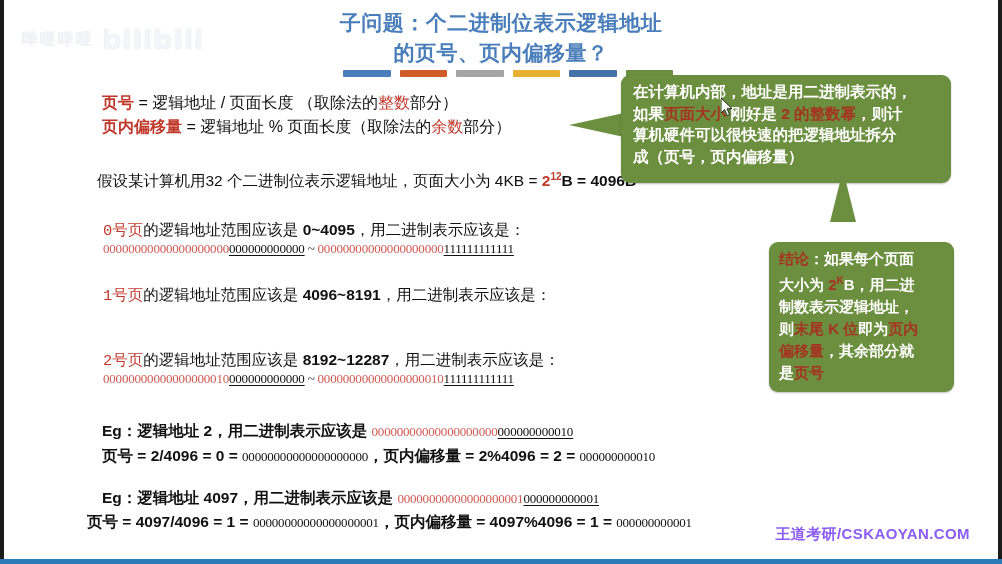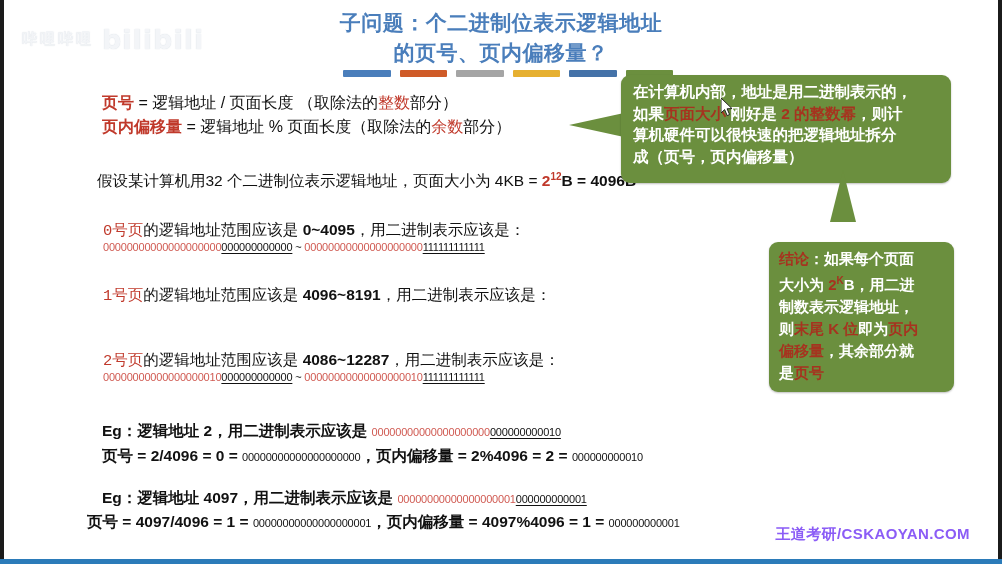--- a/index.html
+++ b/index.html
@@ -46,22 +46,22 @@
   }
   #divider-bars span{flex:1;height:7px;border-radius:1px;display:block;}
 
   
   .ln{position:absolute;white-space:nowrap;font-size:15.5px;color:#111;}
   .cn{font-family:"Liberation Sans","DejaVu Sans",sans-serif;}
   .red{color:#c0392b;font-family:Liberation Mono, monospace;}
   .redb{color:#c0392b;font-weight:bold;}
   .bold{font-weight:bold;}
   .bin{
-    font-family:Liberation Sans, sans-serif;
-    font-size:11px;letter-spacing:-0.2px;
+    font-family:Liberation Serif, serif;
+    font-size:13px;letter-spacing:-0.2px;
   }
   .bin .p{color:#d05a52;}
   .bin .s{color:#111;text-decoration:underline;text-underline-offset:2px;}
   .bin .tilde{color:#111;}
 
   .formula{font-size:16px;}
   .sup{font-size:10px;vertical-align:super;}
 
   
   .callout{
@@ -134,21 +134,21 @@
   </div>
   <div class="ln bin" style="left:99px;top:241px;">
     <span class="p">00000000000000000000</span><span class="s">000000000000</span><span class="tilde"> ~ </span><span class="p">00000000000000000000</span><span class="s">111111111111</span>
   </div>
 
   <div class="ln cn" style="left:99px;top:285px;">
     <span class="red">1号页</span><span>的逻辑地址范围应该是 </span><span class="bold">4096~8191</span><span>，用二进制表示应该是：</span>
   </div>
 
   <div class="ln cn" style="left:99px;top:350px;">
-    <span class="red">2号页</span><span>的逻辑地址范围应该是 </span><span class="bold">4086~12287</span><span>，用二进制表示应该是：</span>
+    <span class="red">2号页</span><span>的逻辑地址范围应该是 </span><span class="bold">8192~12287</span><span>，用二进制表示应该是：</span>
   </div>
   <div class="ln bin" style="left:99px;top:371px;">
     <span class="p">00000000000000000010</span><span class="s">000000000000</span><span class="tilde"> ~ </span><span class="p">00000000000000000010</span><span class="s">111111111111</span>
   </div>
 
   <div class="ln cn" style="left:98px;top:421px;text-align:right;">
     <span class="bold">Eg：逻辑地址 2，用二进制表示应该是 </span><span class="bin"><span class="p">00000000000000000000</span><span class="s">000000000010</span></span>
   </div>
   <div class="ln cn" style="left:98px;top:446px;">
     <span class="bold">页号 = 2/4096 = 0 = </span><span class="bin p">00000000000000000000</span><span class="bold">，页内偏移量 = 2%4096 = 2 = </span><span class="bin s">000000000010</span>

